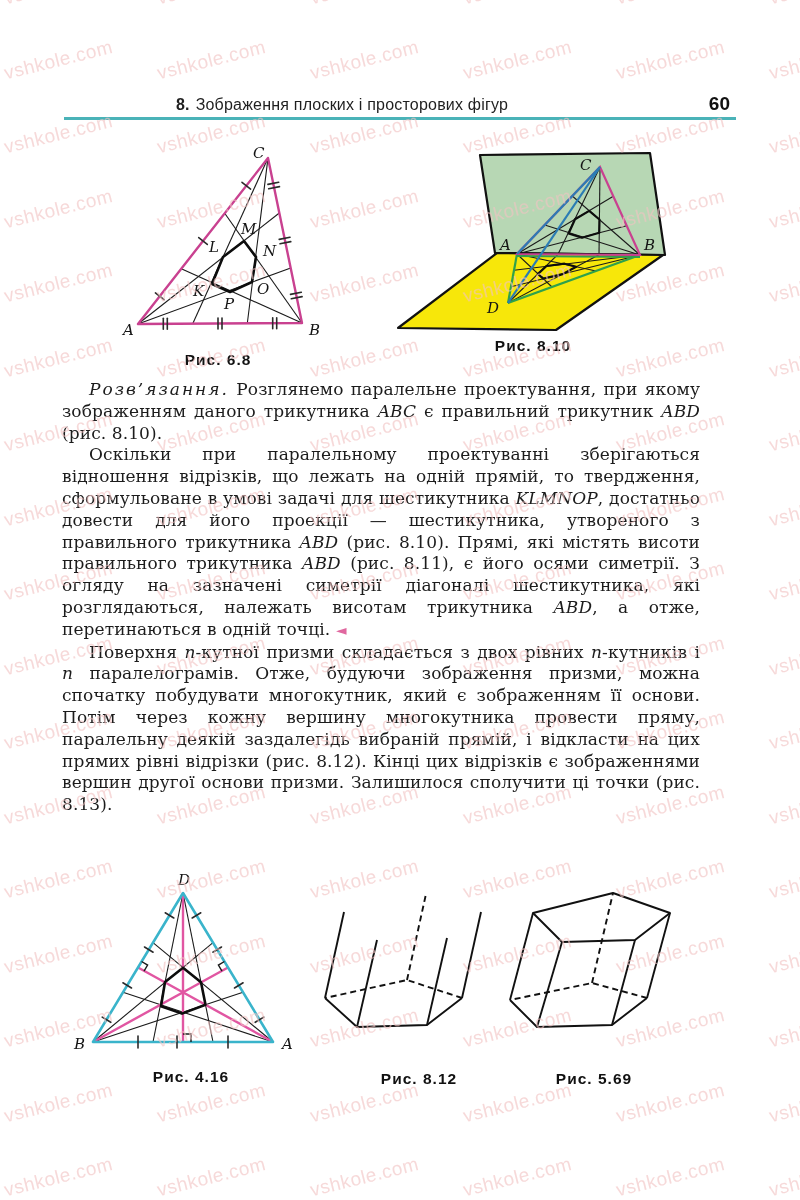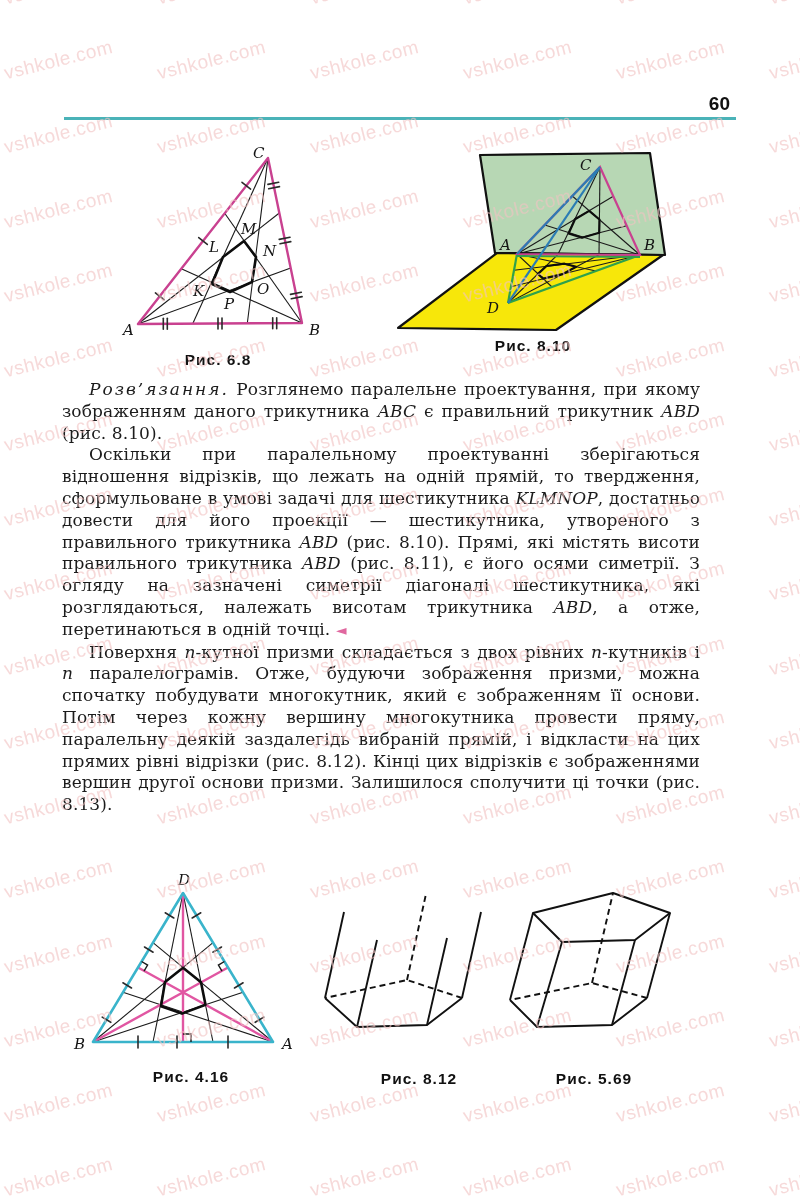--- a/index.html
+++ b/index.html
@@ -46,20 +46,23 @@
   #wm{position:absolute;left:0;top:0;width:800px;height:1200px;pointer-events:none;z-index:40;}
   #wm span{position:absolute;font-family:"Liberation Sans",sans-serif;font-size:19px;font-weight:500;
       letter-spacing:.5px;color:var(--watermark_pink,#f2c3c3);opacity:.62;
       transform:rotate(-14deg);transform-origin:left top;white-space:nowrap;}
 </style>
 </head>
 <body>
 
 <div id="page">
 
+  <div class="hdr-title">
+    <span class="hnum">8.</span><span>Зображення плоских і просторових фігур</span>
+  </div>
   <div class="pagenum">60</div>
   <div class="rule"></div>
 
   <svg class="fig" style="left:95px;top:146px" width="260" height="200" viewBox="0 0 260 200">
 
     <g>
       <line class="cev" x1="173" y1="12" x2="97.7" y2="177.7"></line>
       <line class="cev" x1="173" y1="12" x2="152.3" y2="177.3"></line>
       <line class="cev" x1="43" y1="178" x2="184.3" y2="67"></line>
       <line class="cev" x1="43" y1="178" x2="195.7" y2="122"></line>

